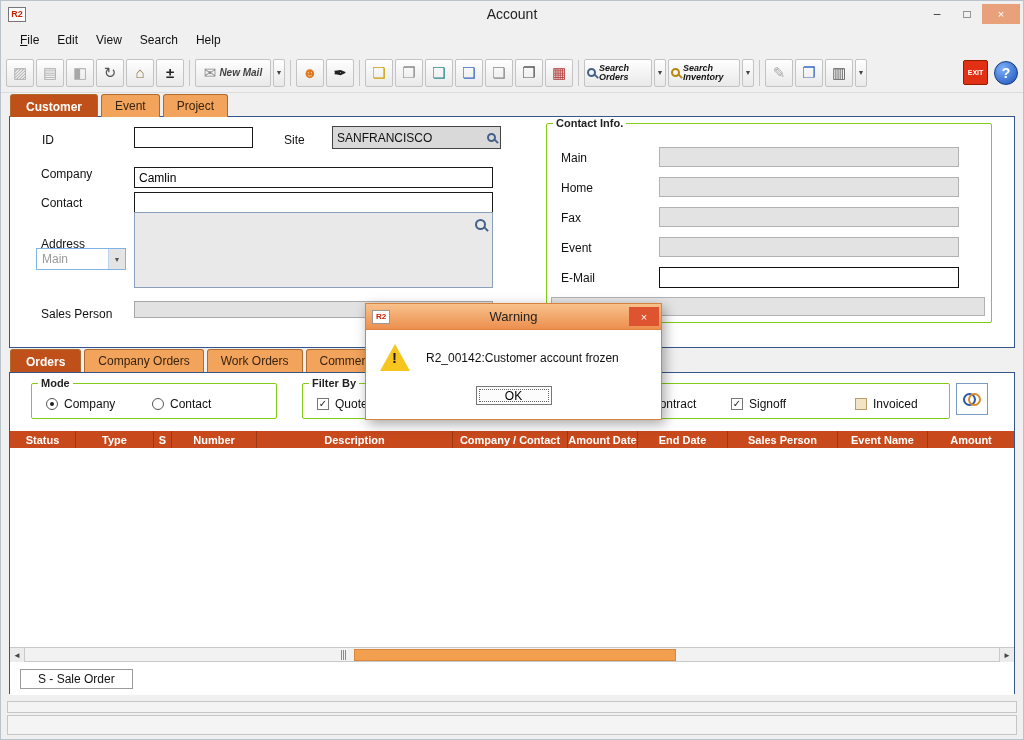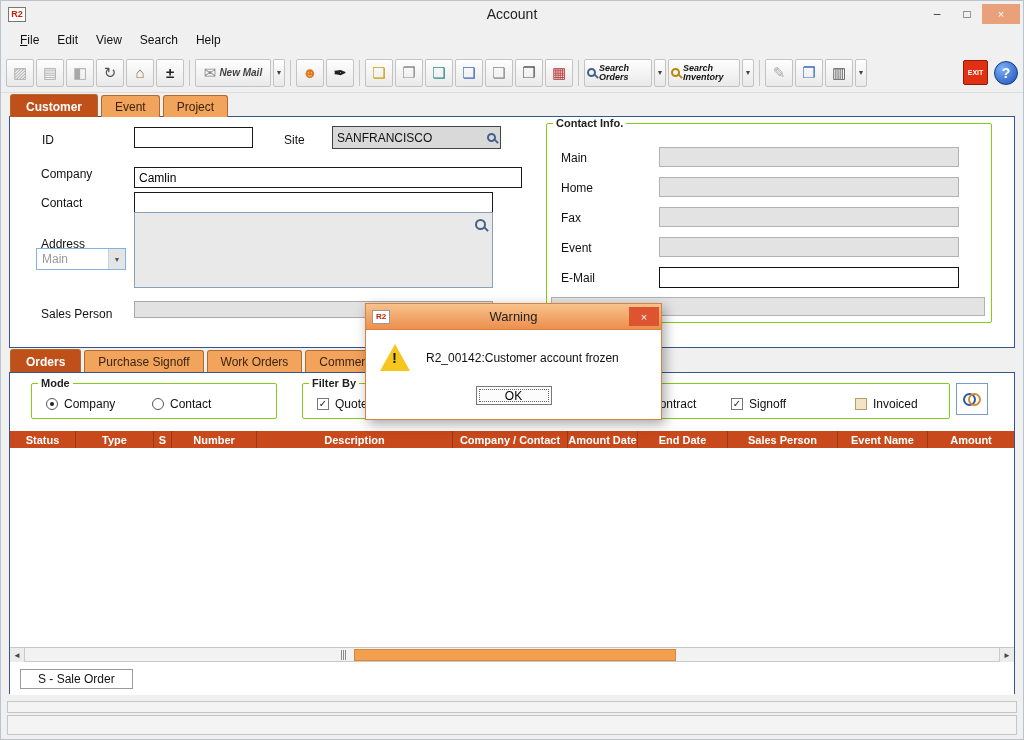--- a/index.html
+++ b/index.html
@@ -27,21 +27,21 @@
 .red{color:#b03030}.mid{color:#888}
 .newmail-label{font-style:italic;font-size:10px;color:#444;font-weight:bold}
 .search-lbl{font-size:9px;font-weight:bold;font-style:italic;line-height:9px;color:#111;text-align:left}
 .mag{display:inline-block;width:9px;height:9px;border:2px solid #44618a;border-radius:50%;position:relative;flex:none}
 .mag::after{content:"";position:absolute;width:6px;height:2px;background:#44618a;right:-5px;bottom:-2px;transform:rotate(45deg)}
 .mag.goldring{border-color:#b8860b}.mag.goldring::after{background:#b8860b}
 .exit-btn{width:25px;height:25px;background:#e23014;border:1px solid #8e1e00;color:#fff;font-size:7px;font-weight:bold;display:flex;align-items:center;justify-content:center;border-radius:2px;margin-left:4px}
 .help-btn{width:24px;height:24px;border-radius:50%;background:radial-gradient(circle at 35% 30%,#7db0f8,#1a50b8);border:1px solid #123a80;color:#fff;font-weight:bold;font-size:14px;display:flex;align-items:center;justify-content:center;margin-left:4px}
 .tb-spacer{flex:1}
 
-.tabs{display:flex;padding-left:9px;position:relative;top:1px;z-index:2;height:23px;align-items:flex-end}
+.tabs{display:flex;padding-left:9px;position:relative;top:1px;z-index:2;height:23px;}
 .tab{padding:4px 13px 3px;border:1px solid #b06a2e;border-bottom:none;background:#f2a35c;margin-right:3px;border-radius:3px 3px 0 0;color:#3a2410;font-size:12px}
 .tab.active{background:#c0501a;color:#fff;font-weight:bold;padding:5px 15px 3px}
 
 .panel{margin:0 8px;border:1px solid #35568a;background:#fff;position:relative}
 .main-panel{height:232px}
 .lower-panel{height:322px;margin-top:1px}
 .flabel{position:absolute;font-size:12px;color:#111}
 .text-input{position:absolute;border:1px solid #1a1a1a;background:#fff;font-family:"Liberation Sans",sans-serif;font-size:12px;padding:0 4px;outline:none}
 .site-field{position:absolute;background:#d9d9d9;border:1px solid #444;display:flex;align-items:center;padding:0 4px;font-size:12px}
 .site-field .mag{margin-left:auto}
@@ -212,21 +212,21 @@
 <div class="panel main-panel">
   <span class="flabel" style="left:32px;top:16px">ID</span>
   <input class="text-input" style="left: 124px; top: 10px; width: 119px; height: 21px;" value="">
   <span class="flabel" style="left:274px;top:16px">Site</span>
   <div class="site-field" style="left:322px;top:9px;width:169px;height:23px">
     <span>SANFRANCISCO</span>
     <span class="mag"></span>
   </div>
 
   <span class="flabel" style="left:31px;top:50px">Company</span>
-  <input class="text-input" style="left: 124px; top: 50px; width: 388px; height: 21px;" value="Camlin">
+  <input class="text-input" style="left: 124px; top: 50px; width: 359px; height: 21px;" value="Camlin">
 
   <span class="flabel" style="left:31px;top:79px">Contact</span>
   <input class="text-input" style="left: 124px; top: 75px; width: 359px; height: 21px;" value="">
 
   <span class="flabel" style="left:31px;top:120px">Address</span>
   <div class="addr-box" style="left:124px;top:95px;width:359px;height:76px">
     <span class="mag"></span>
   </div>
   <div class="combo" style="left:26px;top:131px;width:90px;height:22px">
     <span class="combo-text">Main</span>
@@ -247,21 +247,21 @@
     <span class="ci-row-label" style="left:14px;top:112px">Event</span>
     <div class="ci-input" style="left:112px;top:108px"></div>
     <span class="ci-row-label" style="left:14px;top:142px">E-Mail</span>
     <div class="ci-input white" style="left:112px;top:138px"></div>
     <div class="ci-input" style="left:4px;top:168px;width:434px;height:19px"></div>
   </fieldset>
 </div>
 
 <div class="tabs">
   <div class="tab active">Orders</div>
-  <div class="tab">Purchase Signoff</div>
+  <div class="tab">Company Orders</div>
   <div class="tab">Work Orders</div>
   <div class="tab">Comments</div>
 </div>
 
 <div class="panel lower-panel">
   <fieldset class="group" style="left:21px;top:4px;width:246px;height:42px">
     <legend>Mode</legend>
     <label class="fitem" style="left:14px;top:8px">
       <span class="radio checked"></span>
       <span>Company</span>

